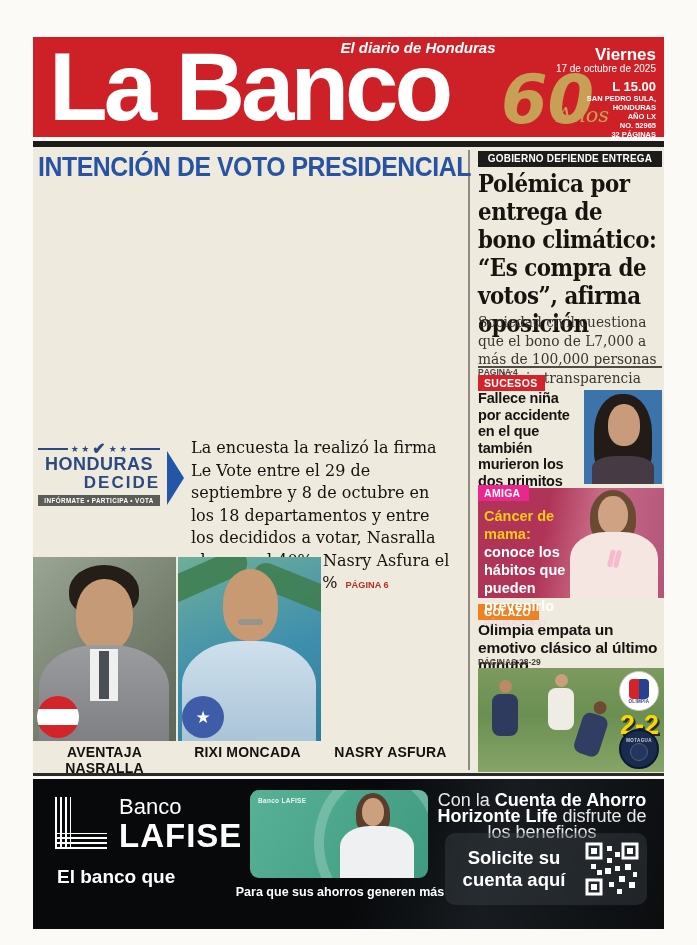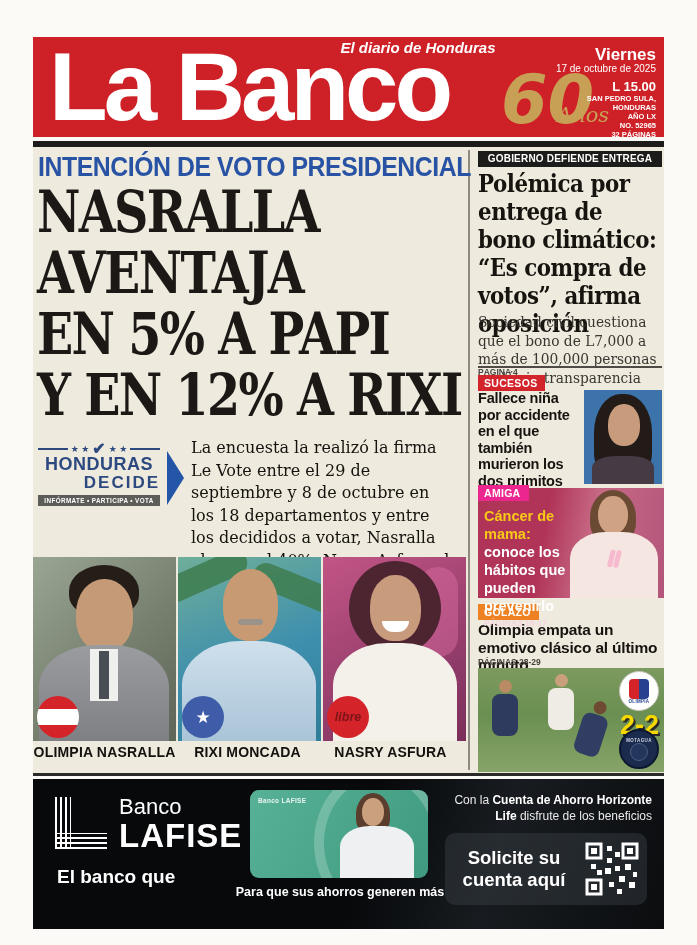--- a/index.html
+++ b/index.html
@@ -162,22 +162,22 @@
   .ad-card { position:absolute; left:217px; top:11px; width:178px; height:88px; border-radius:9px; overflow:hidden;
              background:linear-gradient(120deg,#57b196,#3f9a80); }
   .ad-card::before { content:""; position:absolute; left:64px; top:-22px; width:110px; height:130px; border-radius:50%;
              border:10px solid rgba(255,255,255,.22); }
   .card-logo { position:absolute; left:8px; top:7px; color:#eaf4f0; font-weight:700; font-size:6.5px; letter-spacing:.3px; }
   .ad-card .hair { position:absolute; right:38px; top:3px; width:34px; height:42px; background:#5a3d2c; border-radius:50% 50% 40% 40%; }
   .ad-card .face { position:absolute; right:44px; top:8px; width:22px; height:28px; background:#caa07e; border-radius:48%; }
   .ad-card .pbody { position:absolute; right:14px; top:36px; width:74px; height:52px; background:#eef0f2; border-radius:40% 40% 0 0; }
   .card-caption { position:absolute; left:185px; top:106px; width:244px; text-align:center; color:#fff;
                   font-weight:800; font-size:12.5px; }
-  .ad-offer { position:absolute; left:399px; top:13px; width:220px; text-align:right; color:#e9e9e9;
-              font-size:12px; line-height:16px; }
+  .ad-offer { position:absolute; left:399px; top:13px; width:220px; text-align:center; color:#e9e9e9;
+              font-size:18px; line-height:16px; }
   .ad-offer b { color:#fff; }
   .ad-cta { position:absolute; left:412px; top:54px; width:202px; height:72px; border-radius:10px;
             background:rgba(58,64,70,.45); display:flex; align-items:center; justify-content:center; gap:10px; }
   .cta-text { width:122px; text-align:center; color:#fff; font-weight:800; font-size:18.5px; line-height:22px; }
   .qr { width:54px; height:54px; }
 </style>
 </head>
 <body>
 
 <header class="masthead">
@@ -196,26 +196,20 @@
     <div class="ed-meta">32 PÁGINAS</div>
   </div>
 </header>
 <div class="blackbar"></div>
 
 <main class="content">
   <div class="divider-v"></div>
 
   <section class="left-col">
     <div class="kicker">INTENCIÓN DE VOTO PRESIDENCIAL</div>
-    <div class="headline">
-      <div class="hl-line">NASRALLA</div>
-      <div class="hl-line">AVENTAJA</div>
-      <div class="hl-line">EN 5% A PAPI</div>
-      <div class="hl-line">Y EN 12% A RIXI</div>
-    </div>
 
     <div class="lead-info">
       <div class="decide-logo">
         <div class="stars">
           <span class="bar"></span>
             <span class="s"></span>
             <span class="chk"></span>
             <span class="s"></span>
             <span class="bar"></span>
         </div>
@@ -238,30 +232,23 @@
         <div class="shirt"></div>
         <div class="tie"></div>
         <div class="party-badge pb-liberal"></div>
       </div>
       <div class="photo cand2">
         <div class="face"></div>
         <div class="mus"></div>
         <div class="pbody"></div>
         <div class="party-badge pb-nacional"></div>
       </div>
-      <div class="photo cand3">
-        <div class="hair"></div>
-        <div class="face"></div>
-        <div class="smile"></div>
-        <div class="pbody"></div>
-        <div class="party-badge pb-libre">libre</div>
-      </div>
     </div>
     <div class="names">
-      <div>OLIMPIA NASRALLA</div>
+      <div>AVENTAJA NASRALLA</div>
       <div>RIXI MONCADA</div>
       <div>NASRY ASFURA</div>
     </div>
   </section>
 
   <section class="right-col">
 
     <div>
       <div class="r-kicker">GOBIERNO DEFIENDE ENTREGA</div>
       <div class="r-headline">Polémica por entrega de bono climático: “Es compra de votos”, afirma oposición</div>

